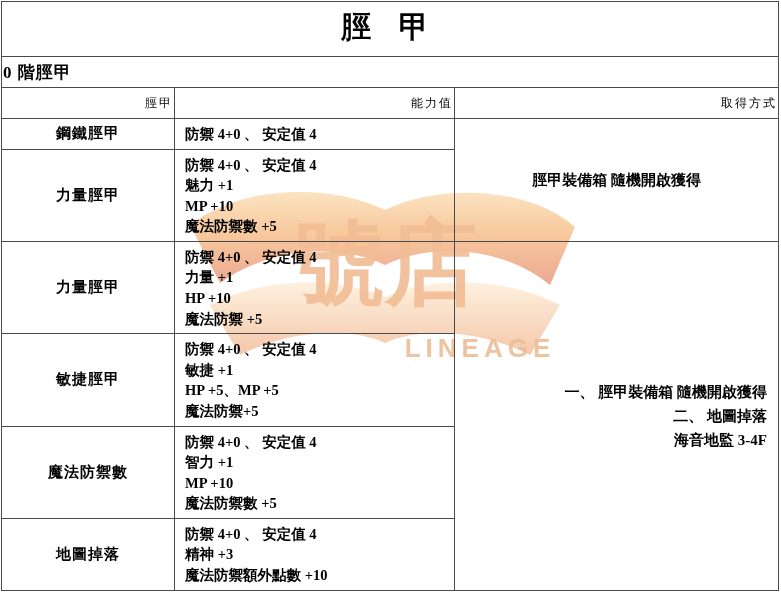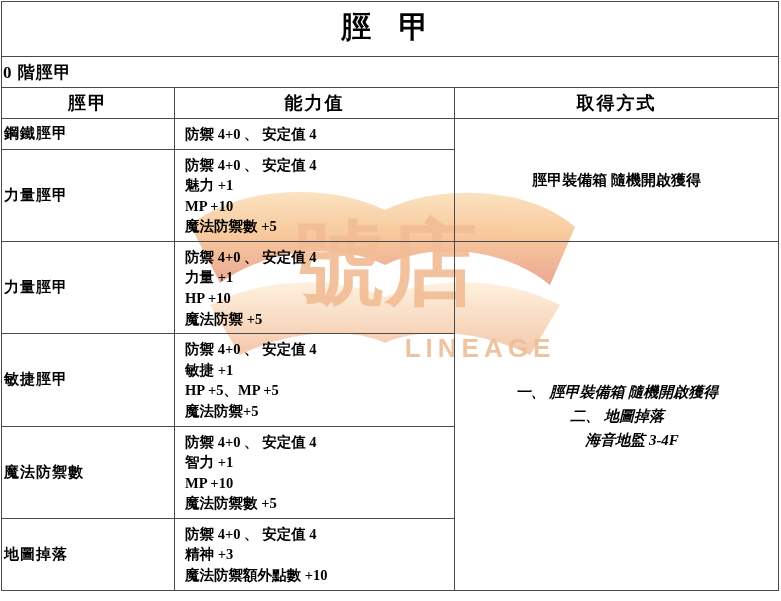--- a/index.html
+++ b/index.html
@@ -53,29 +53,29 @@
   }
   .subtitle-cell {
     text-align: left;
     font-size: 17px;
     font-weight: bold;
     height: 28px;
     letter-spacing: 1px;
     background: #ffffff;
   }
   .hdr {
-    text-align: center;
-    font-size: 18px;
-    font-weight: bold;
+    text-align: right;
+    font-size: 12px;
+    font-weight: normal;
     height: 28px;
     letter-spacing: 2px;
     background: #ffffff;
   }
   .name-cell {
-    text-align: left;
+    text-align: center;
     font-size: 15px;
     font-weight: bold;
     letter-spacing: 1px;
     padding: 3px 2px;
   }
   .stat-cell {
     font-size: 14.5px;
     font-weight: bold;
     padding: 5px 0 4px 10px;
     line-height: 1.42;
@@ -92,22 +92,21 @@
     line-height: 1.6;
   }
   .acq-cell .ln {
     white-space: nowrap;
   }
   .acq-list {
     text-align: left;
     padding-left: 12px;
   }
   .acq-list .ln {
-    text-align: center;
-    font-style: italic;
+    text-align: right;
   }
   .acq-list .indent {
     padding-left: 30px;
   }
   col.c1 { width: 173px; }
   col.c2 { width: 280px; }
   col.c3 { width: 324px; }
 </style>
 </head>
 <body>

